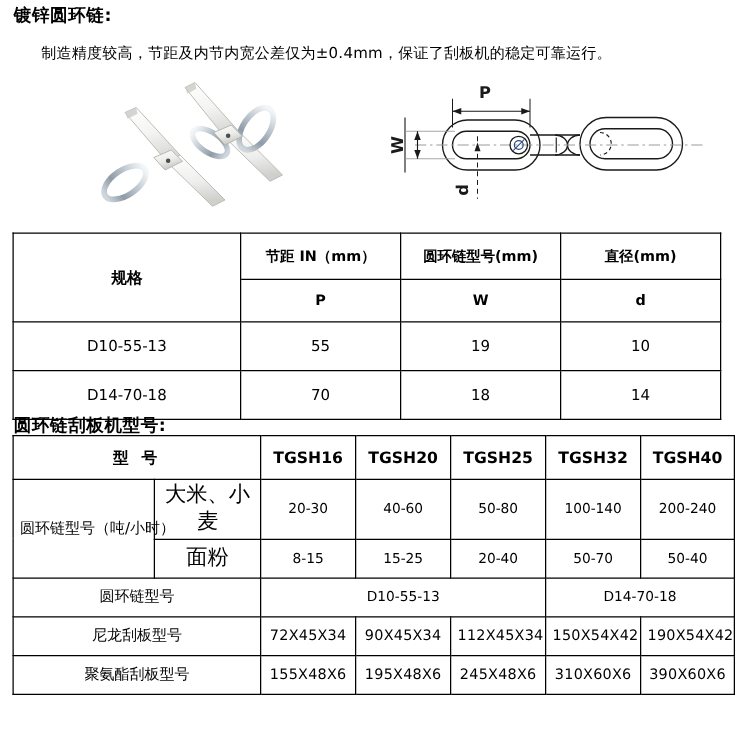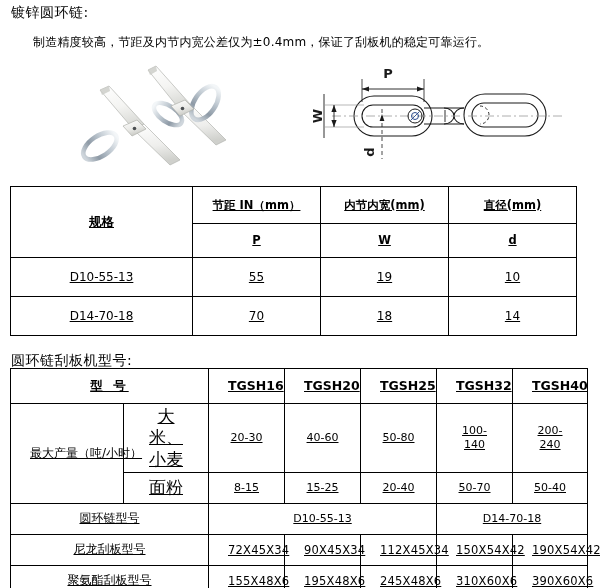--- a/index.html
+++ b/index.html
@@ -13,26 +13,26 @@
     font-family: "DejaVu Sans", "Liberation Sans", sans-serif;
     color: #000000;
     overflow: hidden;
     position: relative;
   }
 
   
   .section-title {
     position: absolute;
     font-size: 14px;
-    font-weight: 400;
+    font-weight: 700;
     letter-spacing: 0.5px;
     white-space: nowrap;
   }
   #title-1 { left: 11px; top: 4px; }
-  #title-2 { left: 11px; top: 352px; }
+  #title-2 { left: 11px; top: 332px; }
 
   .intro-para {
     position: absolute;
     left: 33px;
     top: 34px;
     font-size: 12px;
     letter-spacing: 0.2px;
     white-space: nowrap;
     text-align: center;
   }
@@ -66,42 +66,41 @@
     position: absolute;
     border-collapse: collapse;
     table-layout: fixed;
     background: #fff;
   }
   table.spec td {
     border: 1px solid #000000;
     text-align: center;
     vertical-align: middle;
     font-size: 11.5px;
-    padding: 2px 19px;
+    padding: 2px 5px;
     line-height: 1.25;
-    text-decoration: underline;
   }
   table.spec td.b { font-weight: bold; }
 
   
   #table-chain {
     left: 10px;
     top: 186px;
     width: 566px;
   }
   #table-chain td { height: 22px; }
   #table-chain tr.hdr-a td { height: 32px; }
   #table-chain tr.hdr-b td { height: 29px; }
   #table-chain tr.data td { height: 34px; font-size: 12px; }
   #table-chain td.spec-name { font-weight: bold; font-size: 12.5px; }
 
   
   #table-models {
     left: 10px;
-    top: 368px;
+    top: 348px;
     width: 577px;
   }
   #table-models td { height: 26px; font-size: 11px; }
   #table-models tr.hdr td { height: 30px; font-weight: bold; font-size: 12.5px; }
   #table-models td.rowlabel { font-size: 12px; }
   #table-models td.modelhdr {
     font-weight: bold;
     font-size: 13px;
     letter-spacing: 3px;
   }
@@ -242,21 +241,21 @@
   <colgroup>
     <col style="width:182px">
     <col style="width:128px">
     <col style="width:128px">
     <col style="width:128px">
   </colgroup>
   <tbody>
     <tr class="hdr-a">
       <td class="spec-name" rowspan="2">规格</td>
       <td class="b">节距 IN（mm）</td>
-      <td class="b">内节内宽(mm)</td>
+      <td class="b">圆环链型号(mm)</td>
       <td class="b">直径(mm)</td>
     </tr>
     <tr class="hdr-b">
       <td class="b">P</td>
       <td class="b">W</td>
       <td class="b">d</td>
     </tr>
     <tr class="data">
       <td>D10-55-13</td>
       <td>55</td>
@@ -288,21 +287,21 @@
     <tr class="hdr">
       <td class="modelhdr" colspan="2">型 号</td>
       <td>TGSH16</td>
       <td>TGSH20</td>
       <td>TGSH25</td>
       <td>TGSH32</td>
       <td>TGSH40</td>
     </tr>
 
     <tr>
-      <td class="rowlabel nowrap" rowspan="2">最大产量（吨/小时）</td>
+      <td class="rowlabel nowrap" rowspan="2">圆环链型号（吨/小时）</td>
       <td class="subhdr">大米、小麦</td>
       <td>20-30</td>
       <td>40-60</td>
       <td>50-80</td>
       <td>100-140</td>
       <td>200-240</td>
     </tr>
 
     <tr>
       <td class="subhdr">面粉</td>

